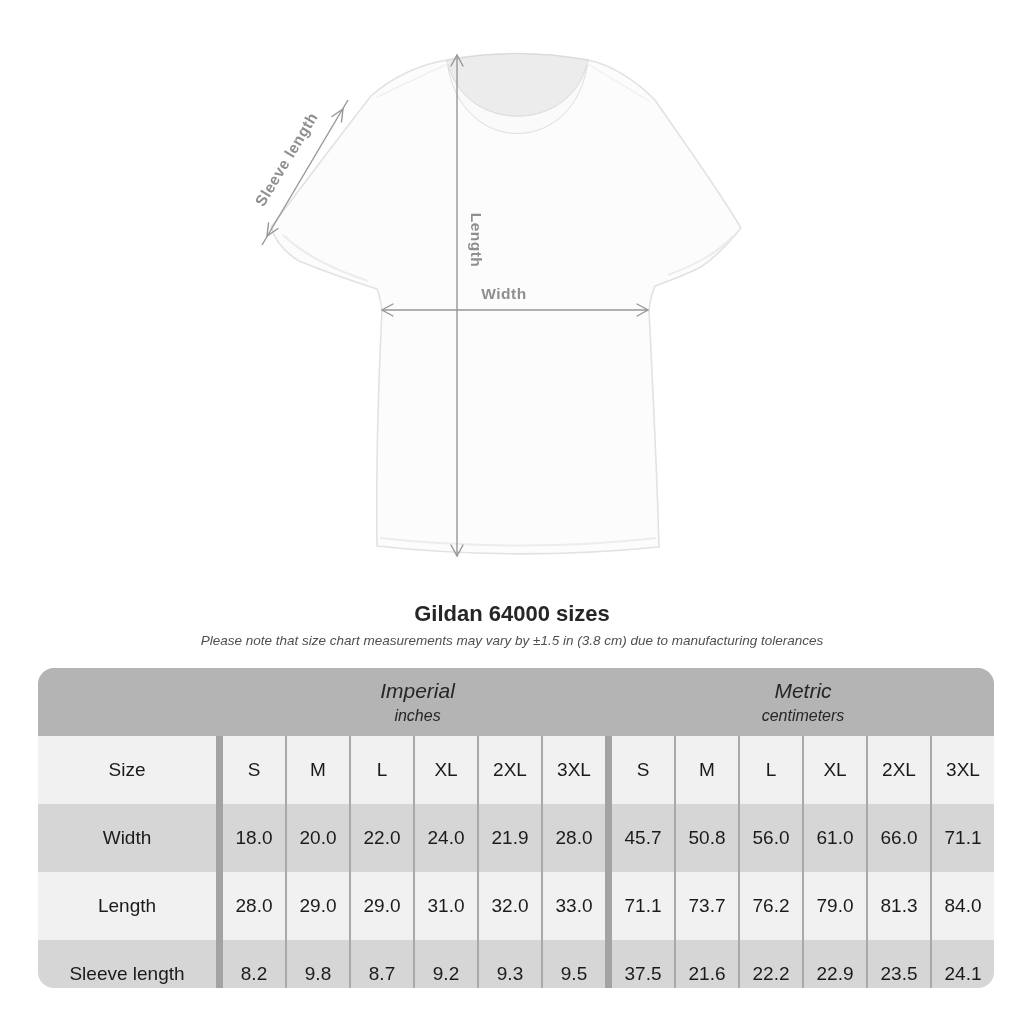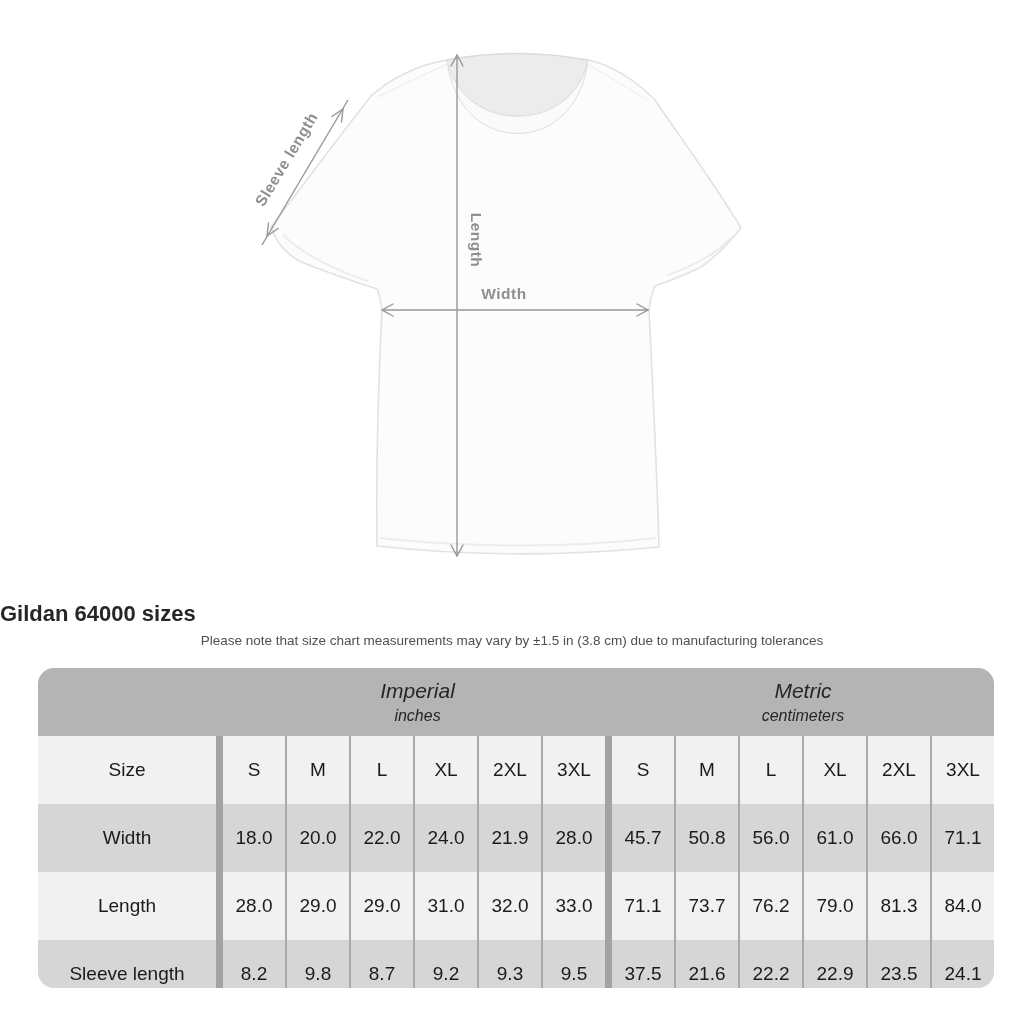--- a/index.html
+++ b/index.html
@@ -14,26 +14,26 @@
   .dim-arrow{stroke:#979797;stroke-width:1.4;fill:none;stroke-linecap:round;}
   .dim-text{fill:#8f8f8f;font-weight:bold;font-size:15.5px;letter-spacing:0.5px;}
   .shirt-outline{fill:#fcfcfc;stroke:#e2e2e2;stroke-width:1.6;}
   .collar-open{fill:#ececec;stroke:#d8d8d8;stroke-width:1;}
   .collar-band{fill:#fafafa;stroke:#dedede;stroke-width:1;}
   .seam{stroke:#ececec;stroke-width:2;fill:none;}
   .seam-light{stroke:#f1f1f1;stroke-width:1.4;fill:none;}
 
   
   .chart-title{
-    position:absolute;left:0;top:601px;width:1024px;
+    position:absolute;left:0;top:601px;width:1024px;text-align:center;
     font-size:22px;font-weight:bold;color:#262626;
   }
   .chart-subtitle{
     position:absolute;left:0;top:633px;width:1024px;text-align:center;
-    font-size:13.5px;color:#4f4f4f;
+    font-size:13.5px;font-style:italic;color:#4f4f4f;
   }
 
   
   .size-table{
     position:absolute;left:38px;top:668px;width:956px;height:320px;
     border-radius:16px;overflow:hidden;background:#f1f1f1;
   }
   .unit-header{
     height:68px;background:#b4b4b4;
     display:grid;grid-template-columns:185px 389px 382px;

